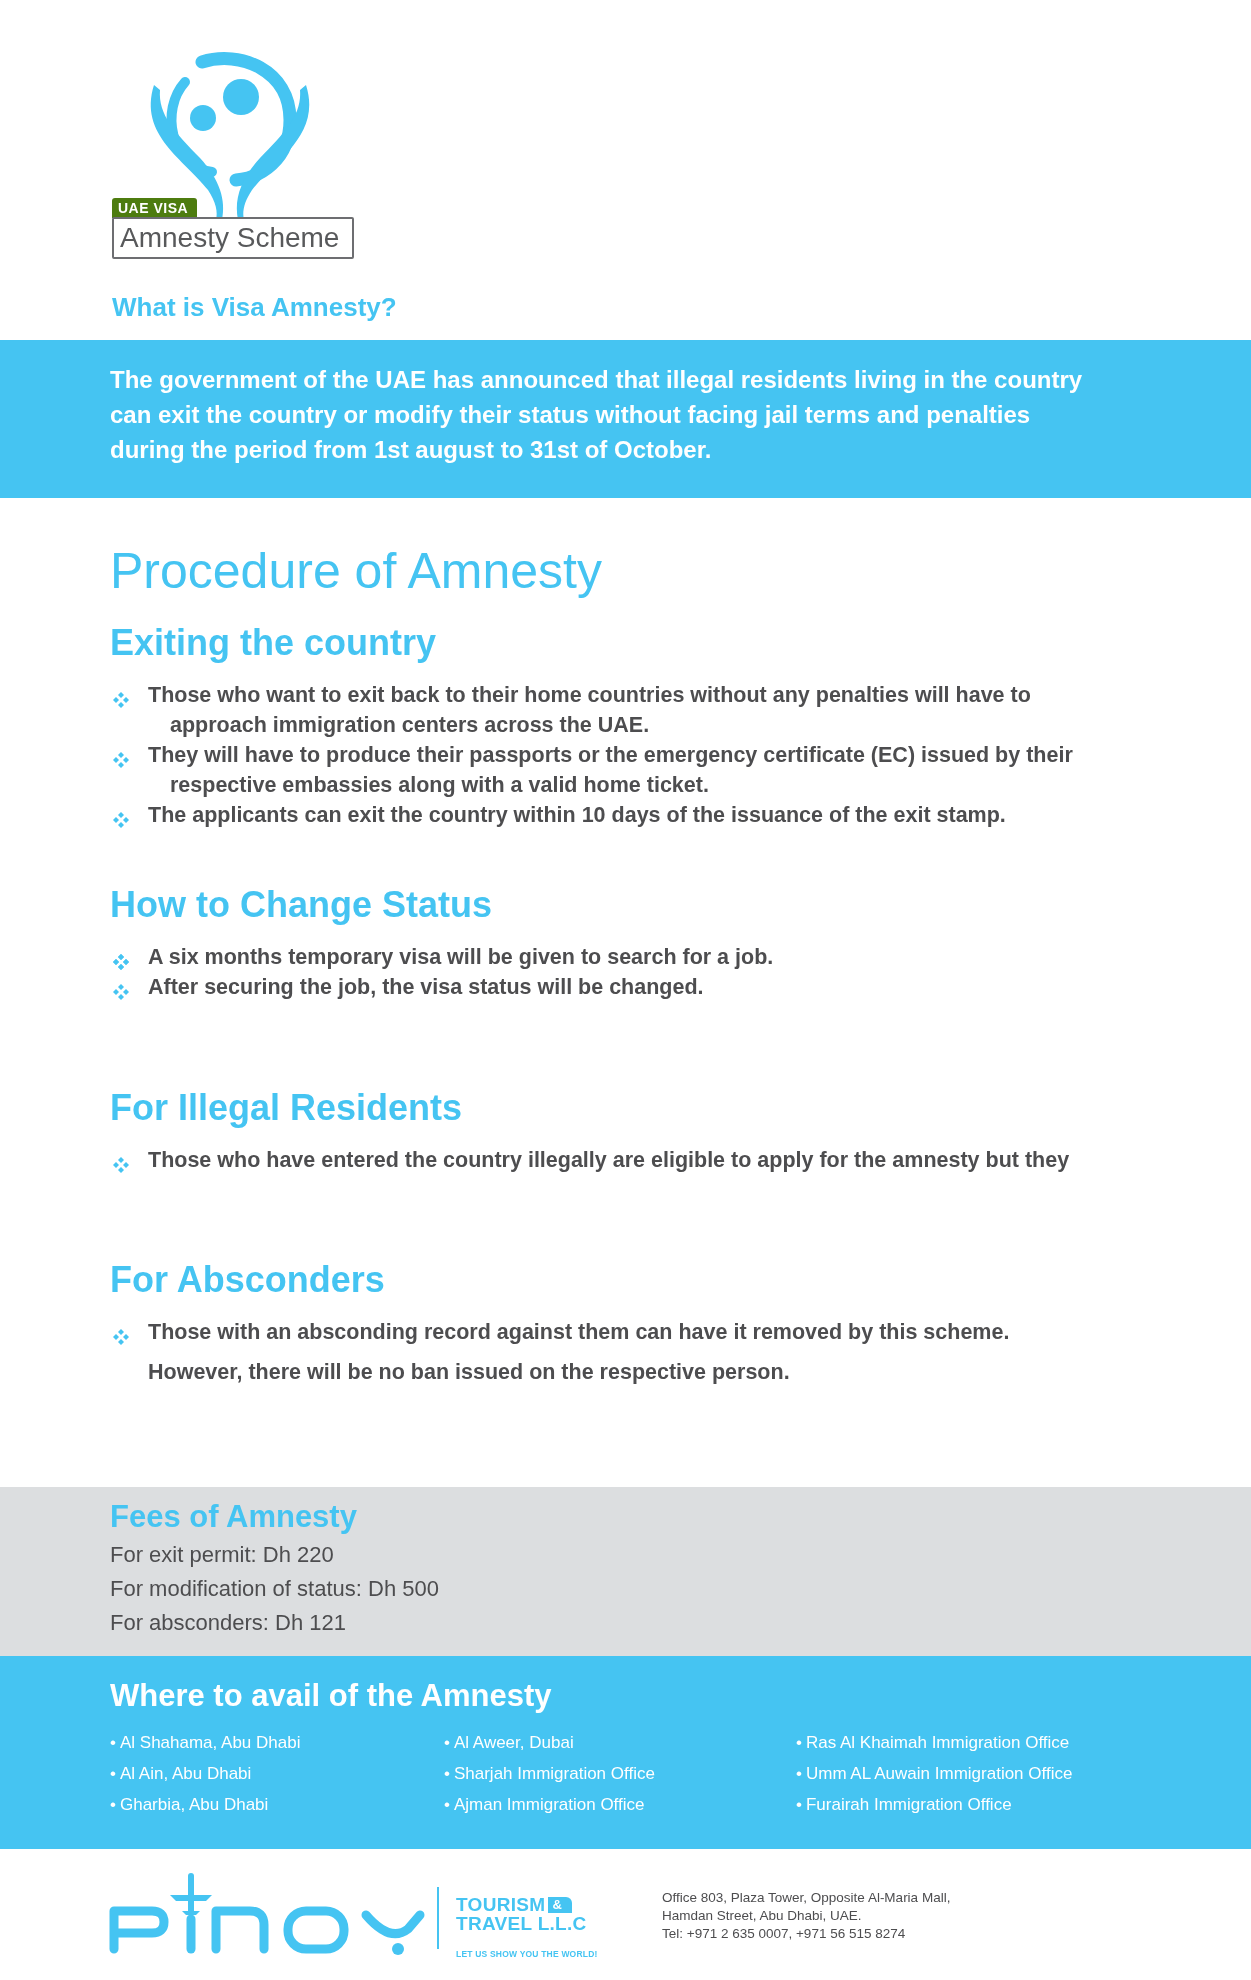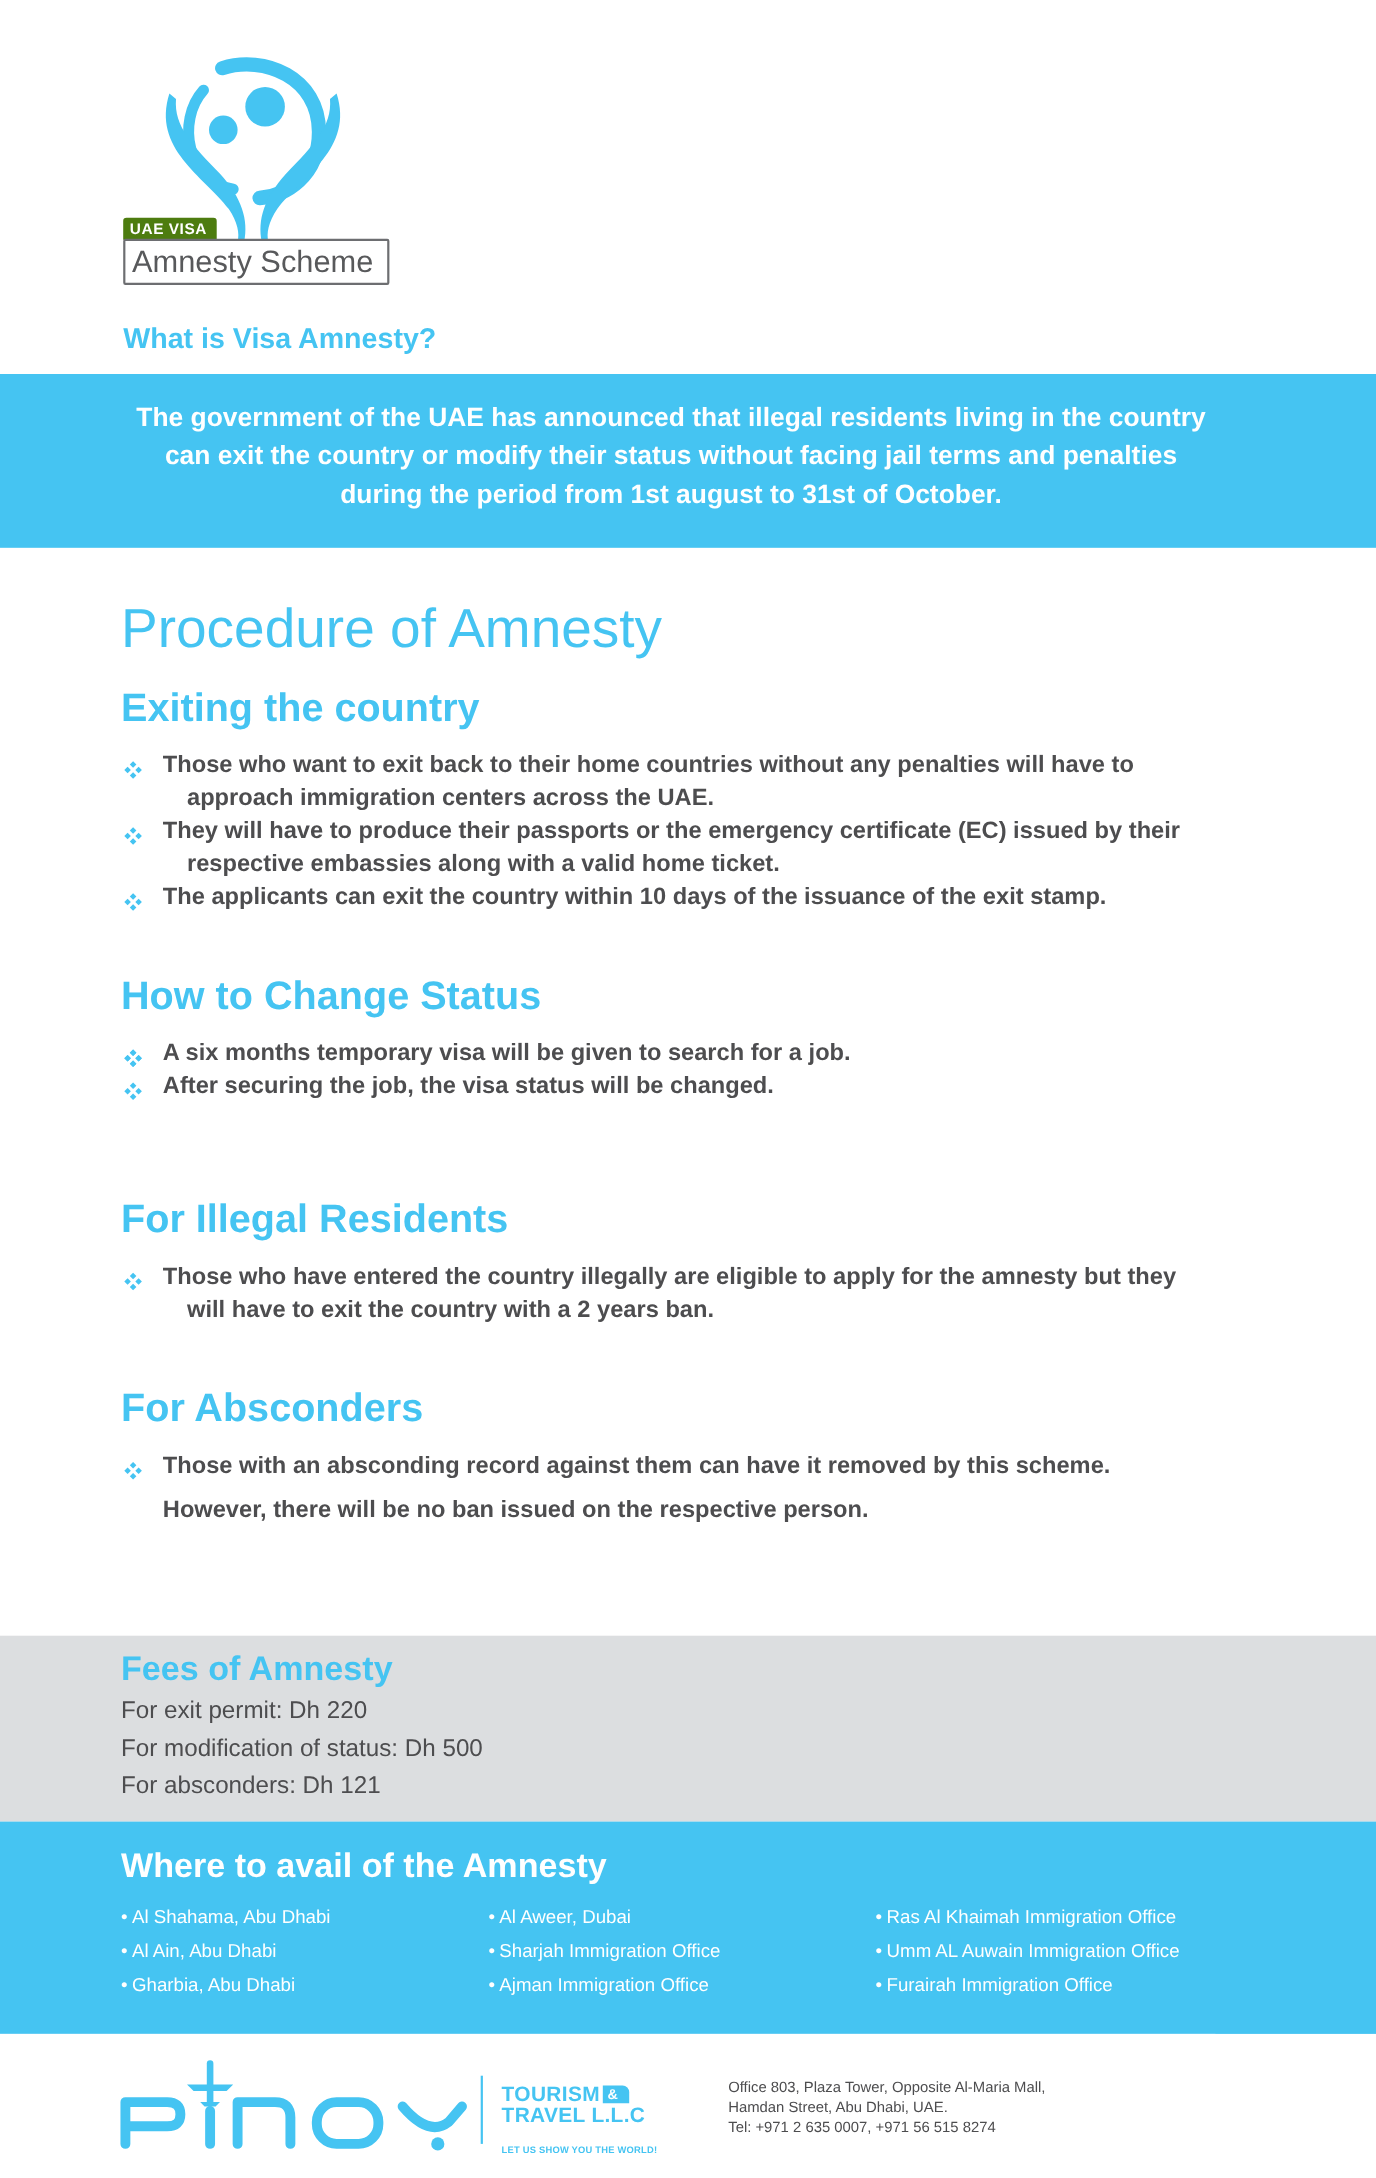--- a/index.html
+++ b/index.html
@@ -9,21 +9,21 @@
 
   
   #logo { left: 110px; top: 40px; width: 250px; height: 222px; }
   #logo svg { position: absolute; left: 20px; top: 0; }
   .visa-tab { position: absolute; left: 2px; top: 158px; width: 85px; height: 20px; background: #4d7c0f;
     color: #fff; font-weight: bold; font-size: 14px; line-height: 20px; padding-left: 6px; letter-spacing: 0.5px;
     border-radius: 3px 3px 0 0; }
   .scheme-box { position: absolute; left: 2px; top: 177px; width: 242px; height: 42px; border: 2px solid #6d6e71;
     border-radius: 2px; color: #58595b; font-size: 28px; line-height: 38px; padding-left: 6px; background: #fff; }
   #what-heading { left: 112px; top: 292px; font-size: 26px; font-weight: bold; color: #45c4f2; }
-  #intro-banner { left: 0; top: 340px; width: 1251px; height: 158px; background: #45c4f2; text-align: center; }
+  #intro-banner { left: 0; top: 340px; width: 1251px; height: 158px; background: #45c4f2; }
   #intro-text { position: absolute; left: 110px; top: 22px; width: 1000px; color: #fff; font-weight: bold;
     font-size: 24px; line-height: 35px; }
 
   #procedure-heading { left: 110px; top: 542px; font-size: 50px; color: #45c4f2; font-weight: normal; }
 
   .sec-heading { position: absolute; left: 110px; font-size: 36px; font-weight: bold; color: #45c4f2; text-align: center; }
   .bullets { position: absolute; left: 112px; width: 1040px; list-style: none; }
   .bullets li { position: relative; padding-left: 36px; font-size: 21.5px; line-height: 30px; color: #4d4d4f; font-weight: bold; }
   .bullets li .cont { display: block; padding-left: 22px; }
   .bullets li .bullet { position: absolute; left: 0; top: 7px; width: 18px; height: 18px; }
@@ -146,21 +146,20 @@
 <h3 class="sec-heading" style="top:1087px">For Illegal Residents</h3>
 <ul class="bullets" style="top:1145px">
   <li>
     <span class="bullet"><svg width="18" height="18" viewBox="0 0 18 18" fill="#45c4f2">
           <path d="M9 1 L12 4 L9 7 L6 4 Z"></path>
           <path d="M9 11 L12 14 L9 17 L6 14 Z"></path>
           <path d="M1 9 L4 6 L7 9 L4 12 Z"></path>
           <path d="M11 9 L14 6 L17 9 L14 12 Z"></path>
         </svg></span>
     <span>Those who have entered the country illegally are eligible to apply for the amnesty but they</span>
-    <span class="cont">will have to exit the country with a 2 years ban.</span>
   </li>
 </ul>
 
 <h3 class="sec-heading" style="top:1259px">For Absconders</h3>
 <ul class="bullets" style="top:1317px">
   <li>
     <span class="bullet"><svg width="18" height="18" viewBox="0 0 18 18" fill="#45c4f2">
           <path d="M9 1 L12 4 L9 7 L6 4 Z"></path>
           <path d="M9 11 L12 14 L9 17 L6 14 Z"></path>
           <path d="M1 9 L4 6 L7 9 L4 12 Z"></path>

